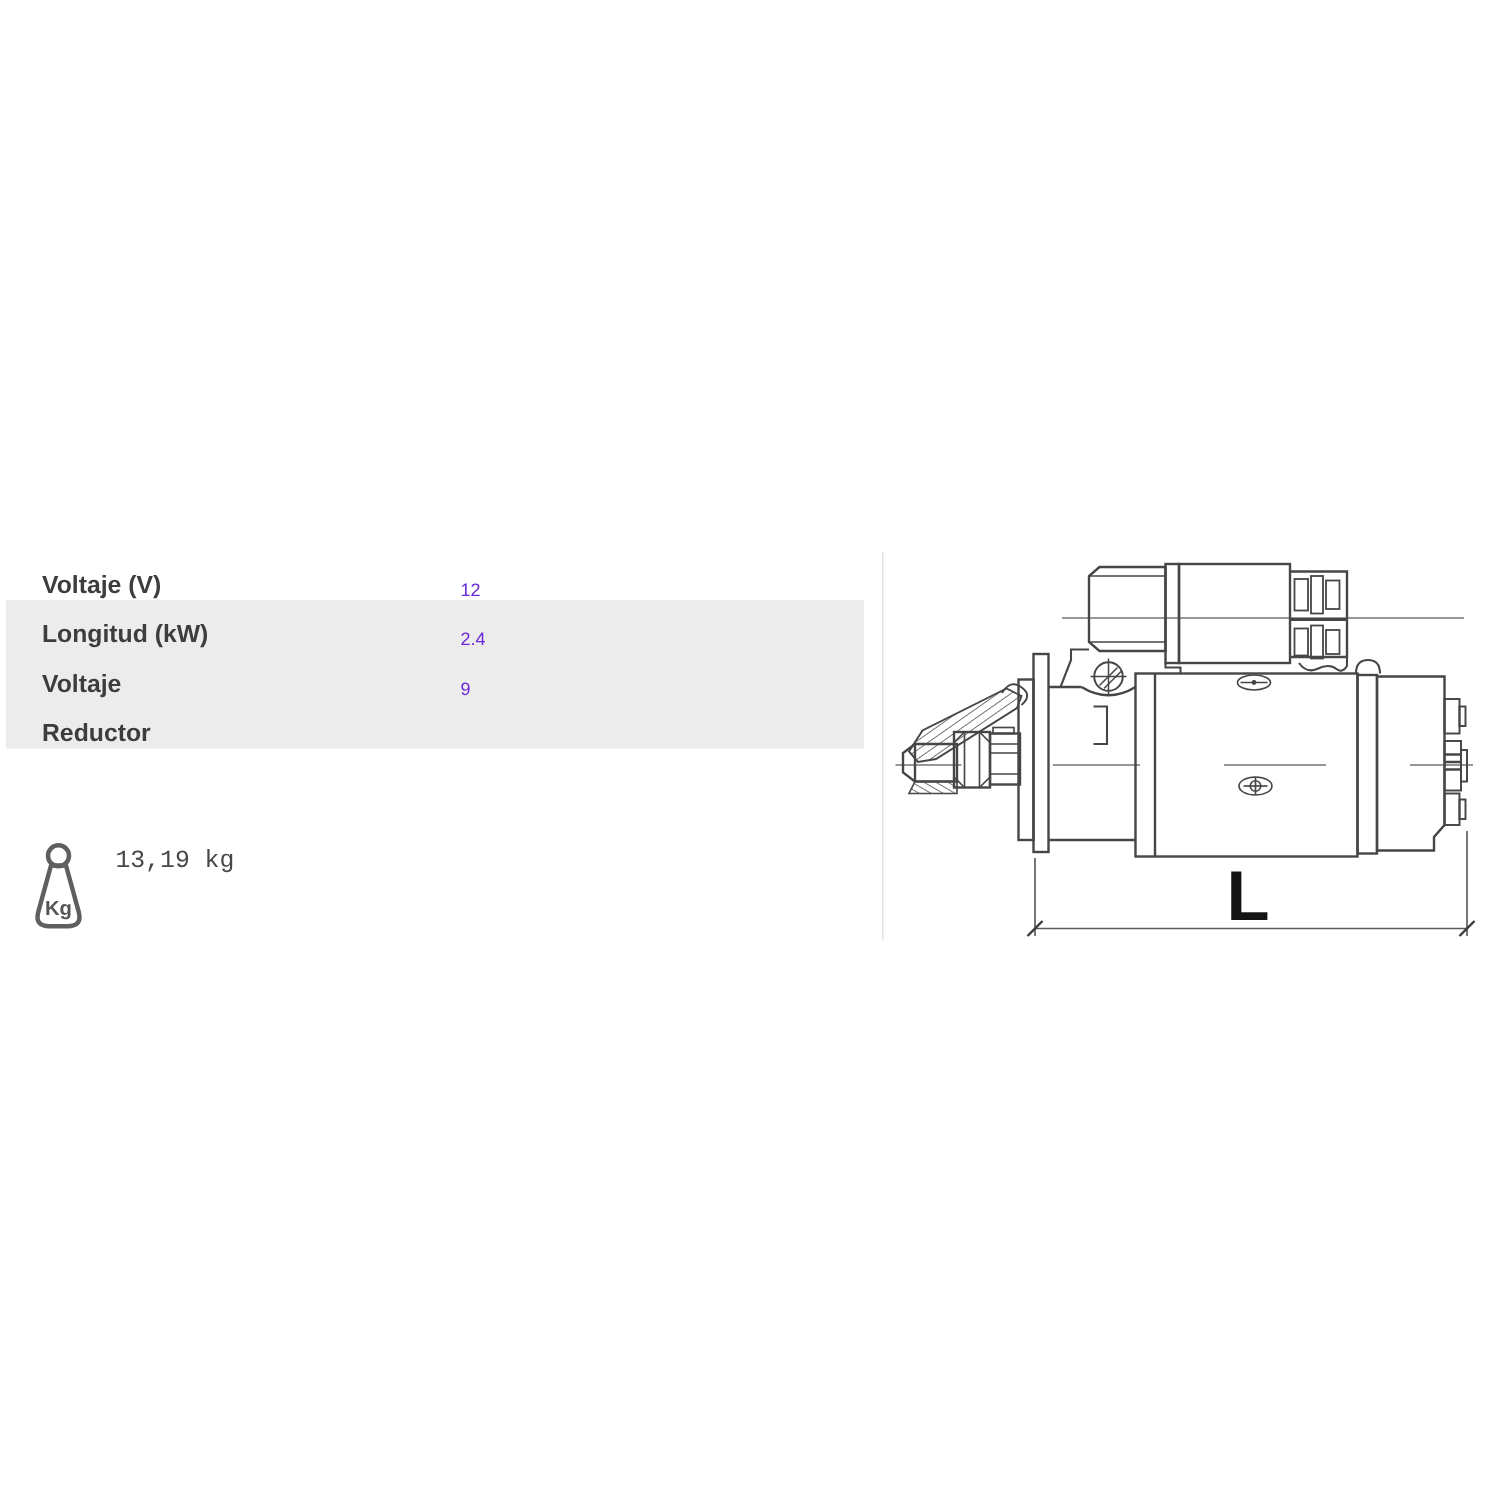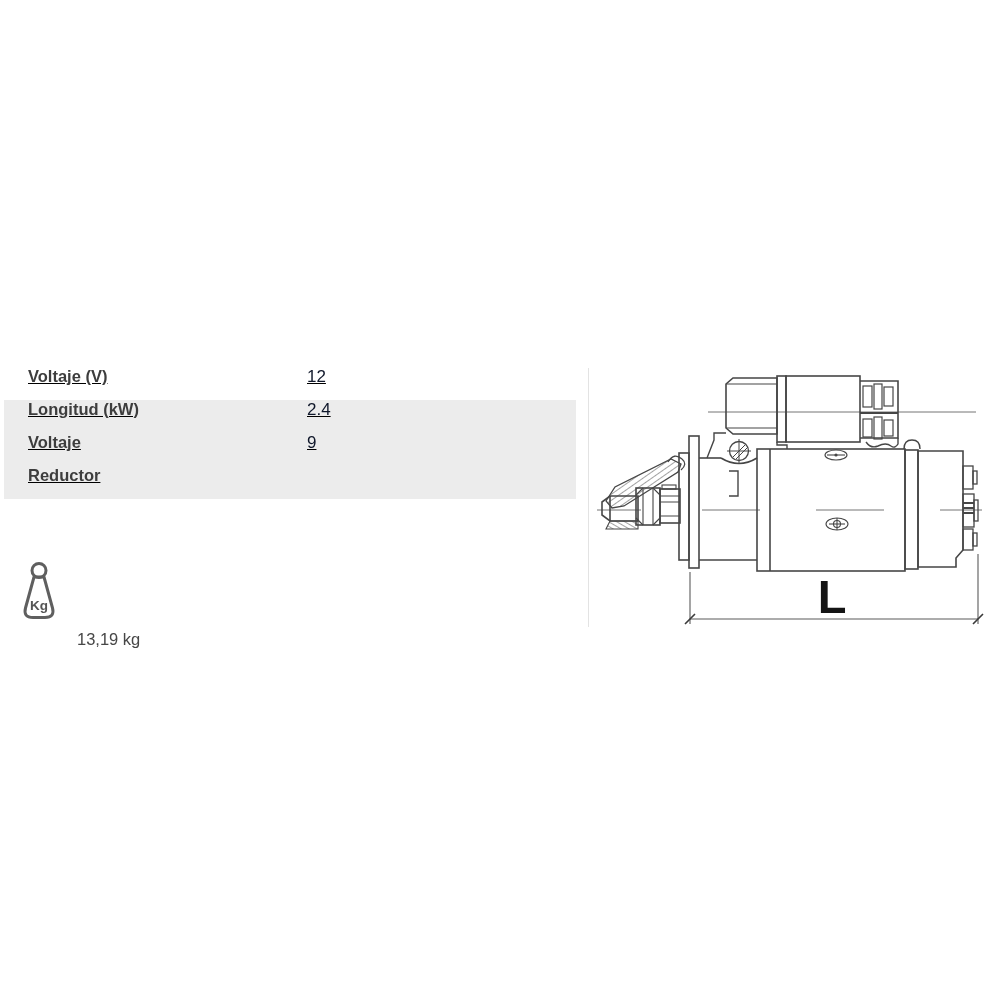--- a/index.html
+++ b/index.html
@@ -1,25 +1,25 @@
 <!DOCTYPE html>
 <html><head>
 <meta charset="utf-8">
 <style>
   html,body{margin:0;padding:0;background:#fff;}
   .stage{position:relative;width:1000px;height:1000px;background:#fff;overflow:hidden;
          font-family:"Liberation Sans",sans-serif;}
   .spec-table{position:absolute;left:4px;top:367px;width:572px;}
-  .spec-row{height:33px;display:flex;align-items:flex-start;text-decoration:underline;}
+  .spec-row{height:33px;display:flex;align-items:flex-end;}
   .spec-row.alt{background:#ececec;}
   .spec-label{width:279px;padding-left:24px;font-weight:bold;font-size:16.5px;color:#3d3d3d;
               white-space:nowrap;}
-  .spec-value{font-size:17px;color:#0f172a;white-space:nowrap;}
+  .spec-value{font-size:12px;color:#6d28d9;white-space:nowrap;}
   .weight-icon{position:absolute;left:16px;top:560px;}
-  .weight-value{position:absolute;left:77px;top:630px;font-size:16.5px;color:#474747;}
+  .weight-value{position:absolute;left:77px;top:564px;font-size:16.5px;color:#474747;font-family:Liberation Mono, monospace;}
   .divider{position:absolute;left:588px;top:368px;width:1px;height:259px;background:#e3e3e3;}
   .diagram{position:absolute;left:595px;top:370px;}
   .dim-label{font-family:"Liberation Sans",sans-serif;font-weight:bold;font-size:47px;fill:#141414;}
   .kg-label{font-family:"Liberation Sans",sans-serif;font-weight:bold;font-size:13.5px;fill:#555;}
 </style>
 </head>
 <body>
 
 <div class="stage">
 

